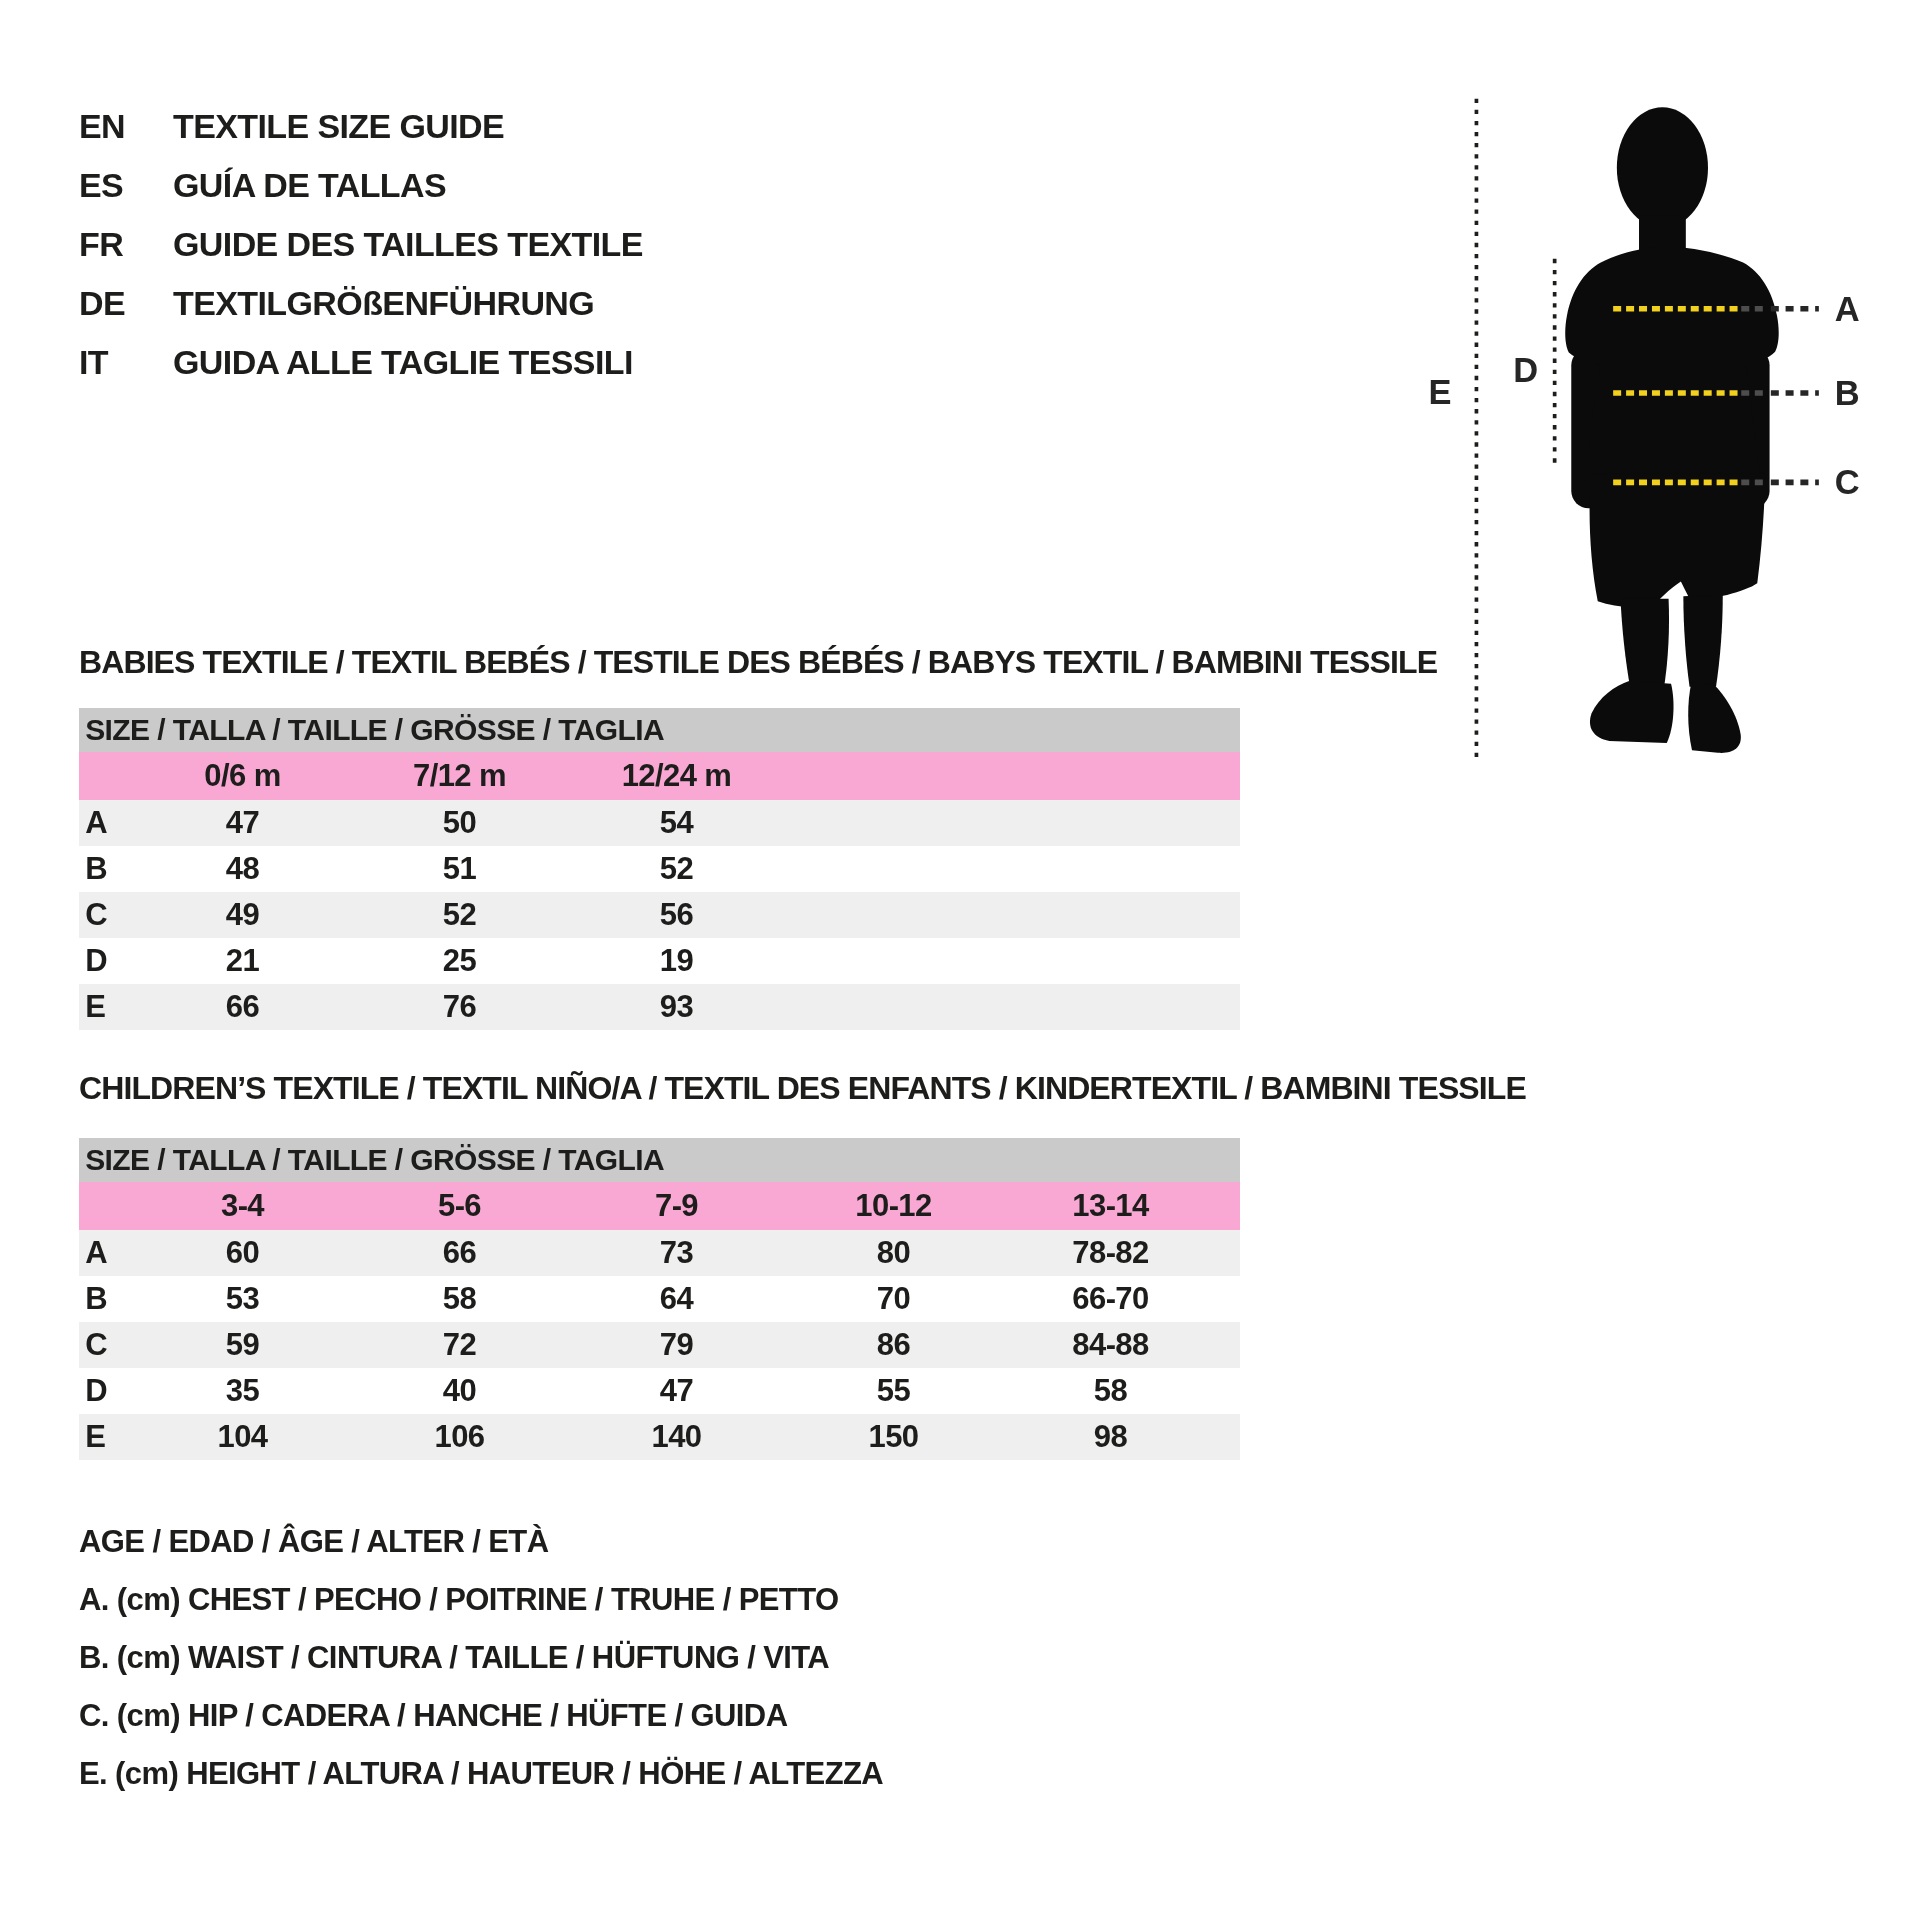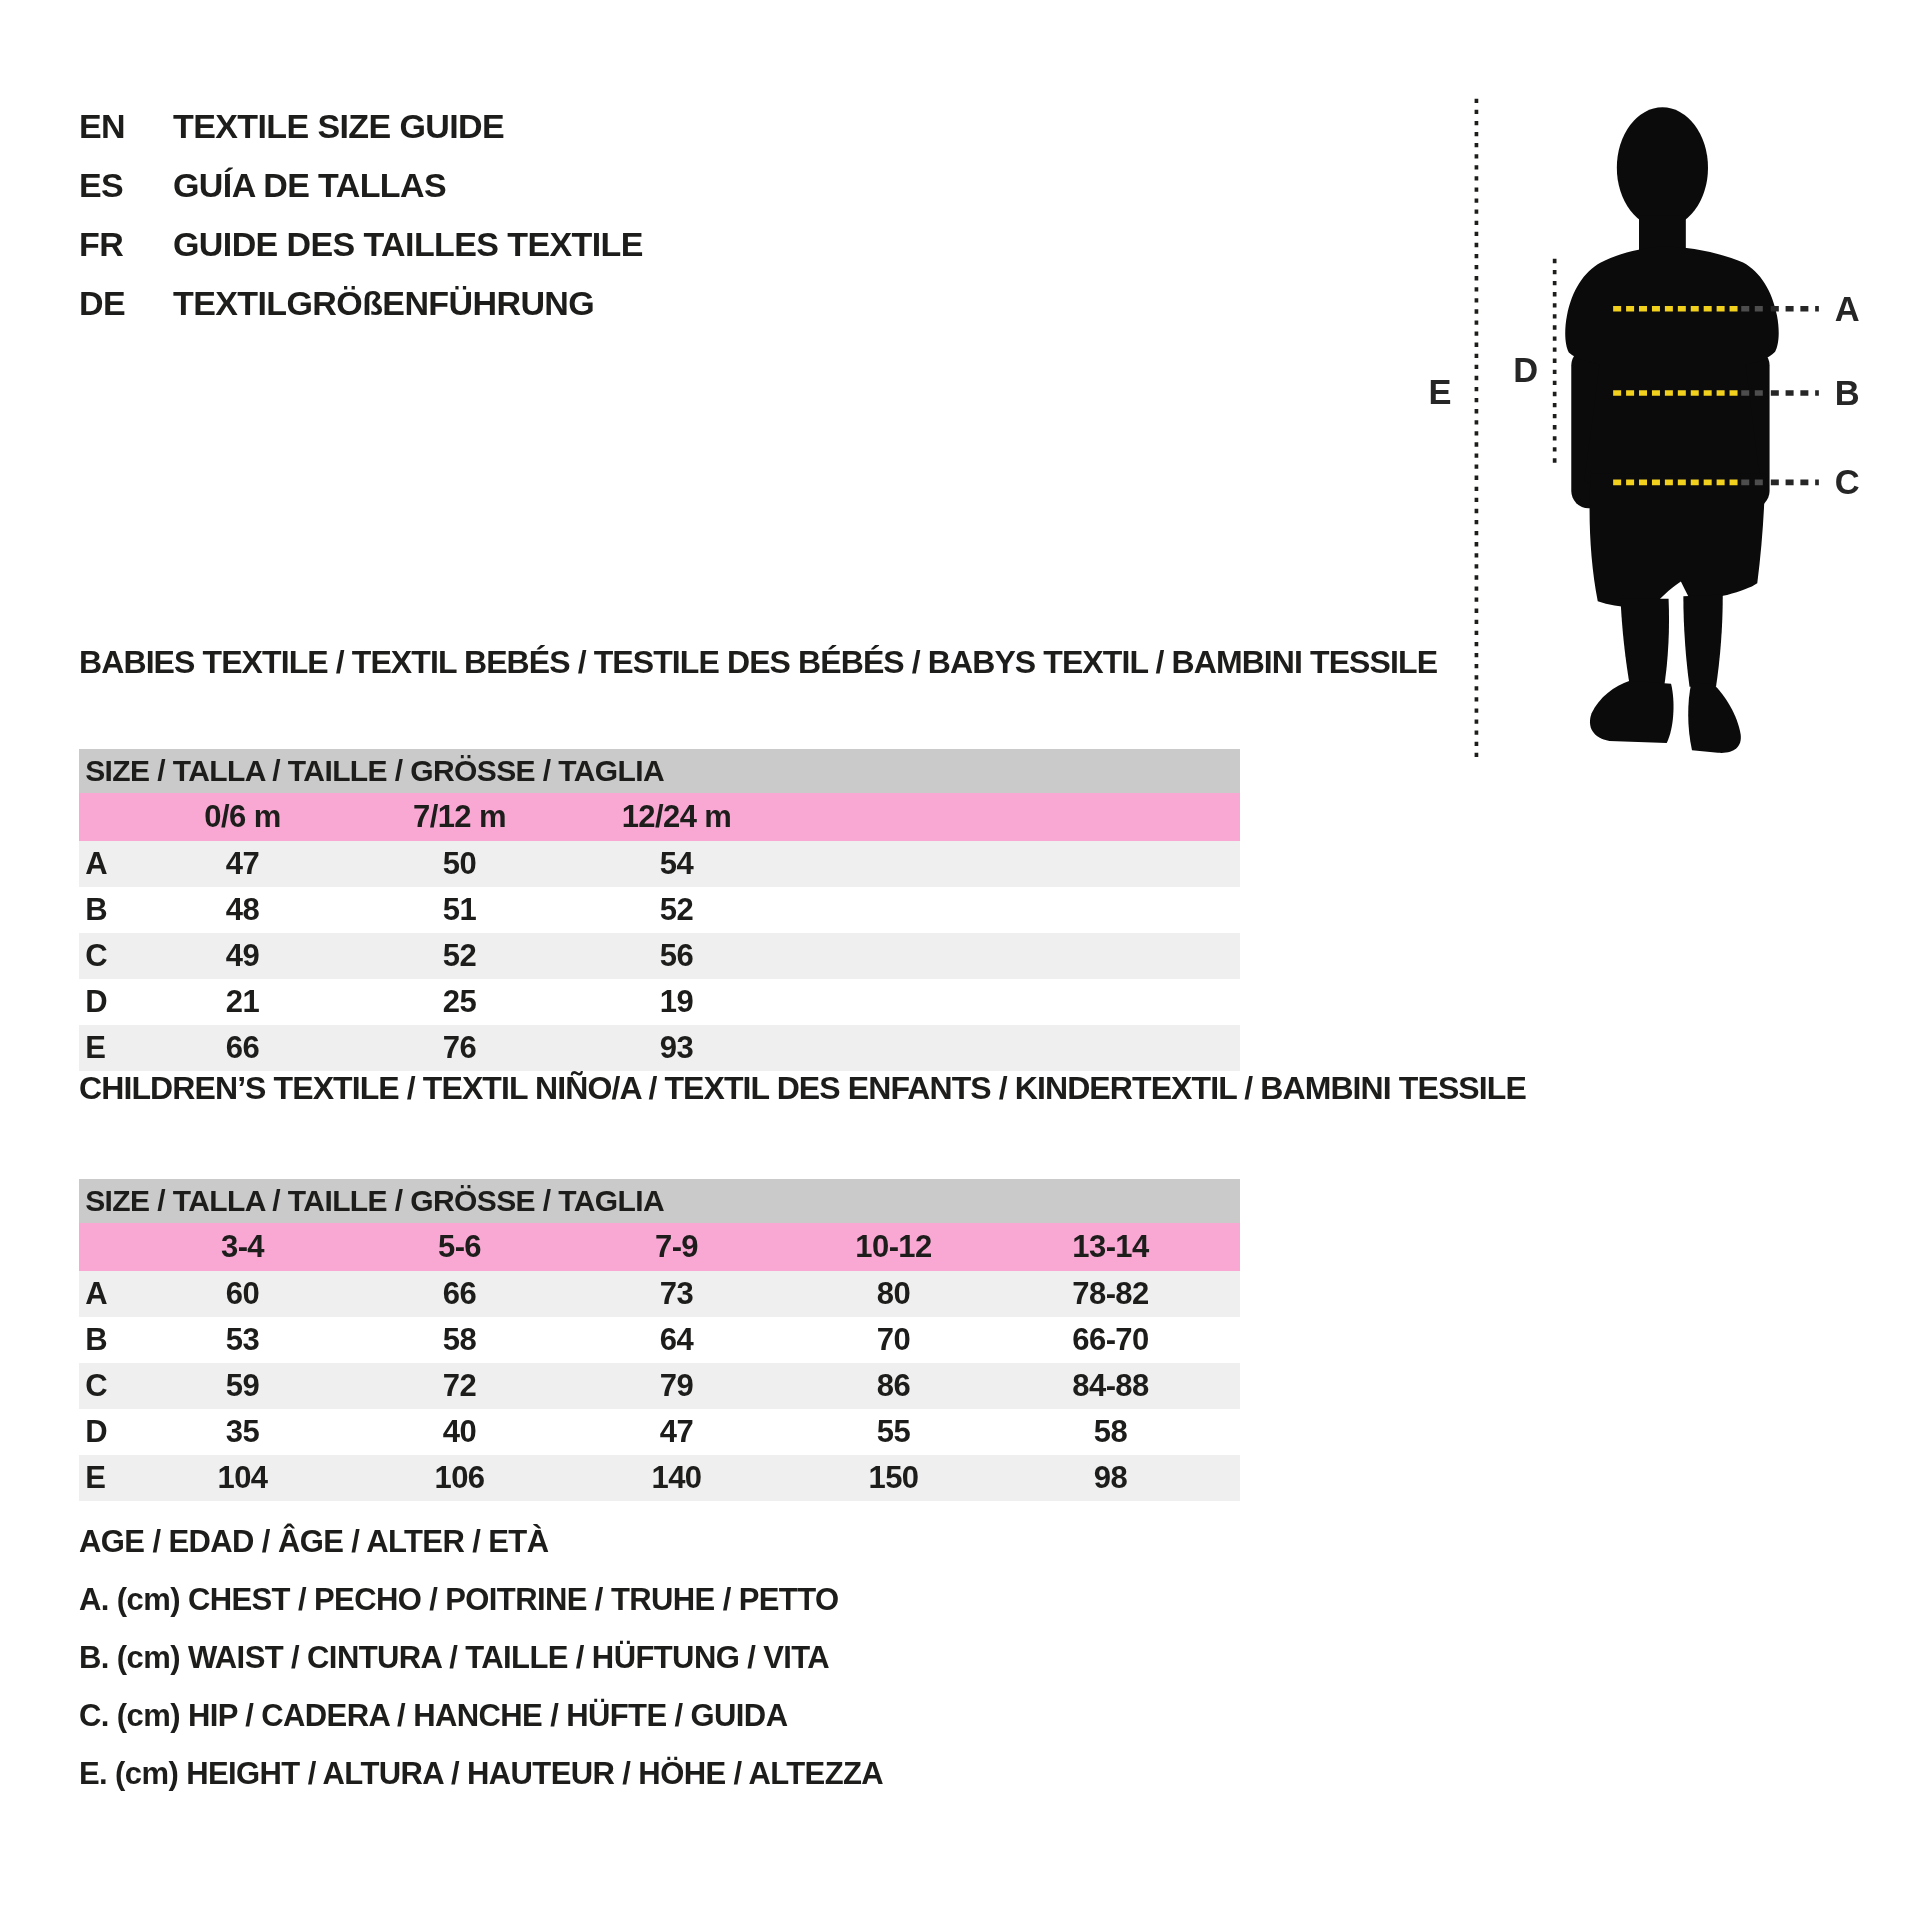--- a/index.html
+++ b/index.html
@@ -21,21 +21,21 @@
   .sil{fill:var(--silhouette-black,#0b0b0b);}
   
   .section-title{position:absolute; left:79px; margin:0; font-size:32px; font-weight:700; letter-spacing:-0.9px; white-space:nowrap; line-height:41px;text-align:right;}
   #babies-title{top:642px;}
   #children-title{top:1068px;}
   
   .size-table{position:absolute; left:79px; width:1161px;}
   #babies-table{top:708px;}
   #children-table{top:1138px;}
   .table-header-bar{height:44px; background:var(--table-header-gray,#cacaca); display:flex; align-items:center;
-    padding-left:6.2px; box-sizing:border-box; font-size:30px; font-weight:700; letter-spacing:-0.6px;margin-top:41px;}
+    padding-left:6.2px; box-sizing:border-box; font-size:30px; font-weight:700; letter-spacing:-0.6px;}
   .trow{display:flex; align-items:center; height:46px;}
   .trow.colheads{height:48px; background:#f9a8d4;}
   .trow.alt{background:var(--row-alt-gray,#efefef);}
   .cell-label{width:55px; padding-left:6.2px; box-sizing:border-box; font-size:31px; font-weight:700;}
   .cell{width:217px; text-align:center; font-size:31px; font-weight:700; letter-spacing:-0.6px;}
   
   .legend{position:absolute; left:79px; top:1513px;}
   .legend-row{display:flex; align-items:center; height:58px; font-size:31px; font-weight:700; letter-spacing:-0.6px; white-space:nowrap;}
 </style>
 </head>
@@ -52,20 +52,24 @@
         <div class="lang-code">ES</div>
         <div class="lang-title">GUÍA DE TALLAS</div>
       </div>
       <div class="lang-row">
         <div class="lang-code">FR</div>
         <div class="lang-title">GUIDE DES TAILLES TEXTILE</div>
       </div>
       <div class="lang-row">
         <div class="lang-code">DE</div>
         <div class="lang-title">TEXTILGRÖßENFÜHRUNG</div>
+      </div>
+      <div class="lang-row">
+        <div class="lang-code">IT</div>
+        <div class="lang-title">GUIDA ALLE TAGLIE TESSILI</div>
       </div>
     </section>
 
   <svg class="figure" viewBox="0 0 846 1190">
     <g class="sil">
       <ellipse cx="418" cy="152" rx="74" ry="98"></ellipse>
       <rect x="380" y="230" width="76" height="78"></rect>
       <rect x="270" y="445" width="58" height="260" rx="28"></rect>
       <rect x="534" y="445" width="58" height="260" rx="28"></rect>
       <path d="M 420,280

